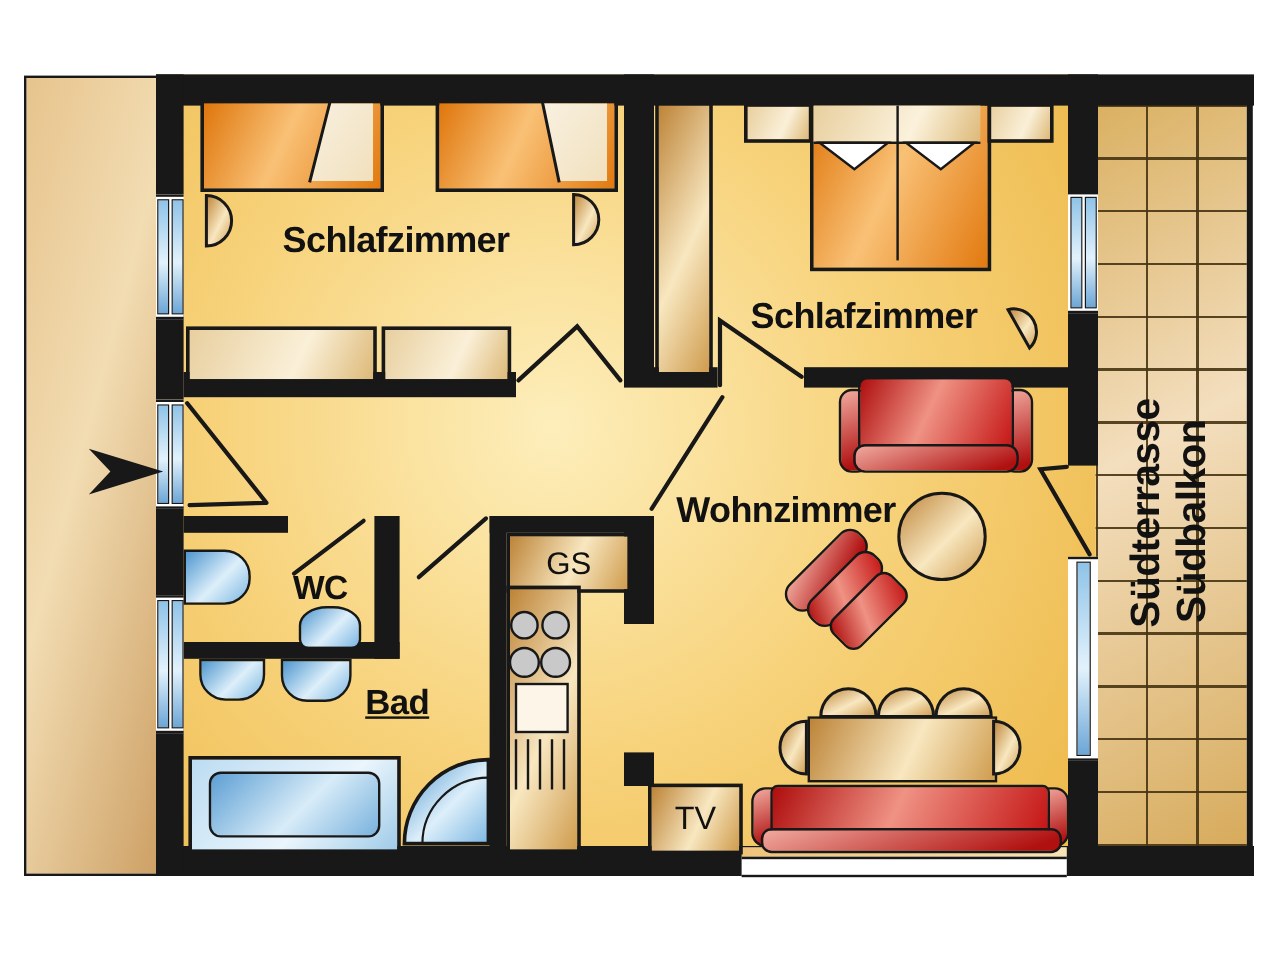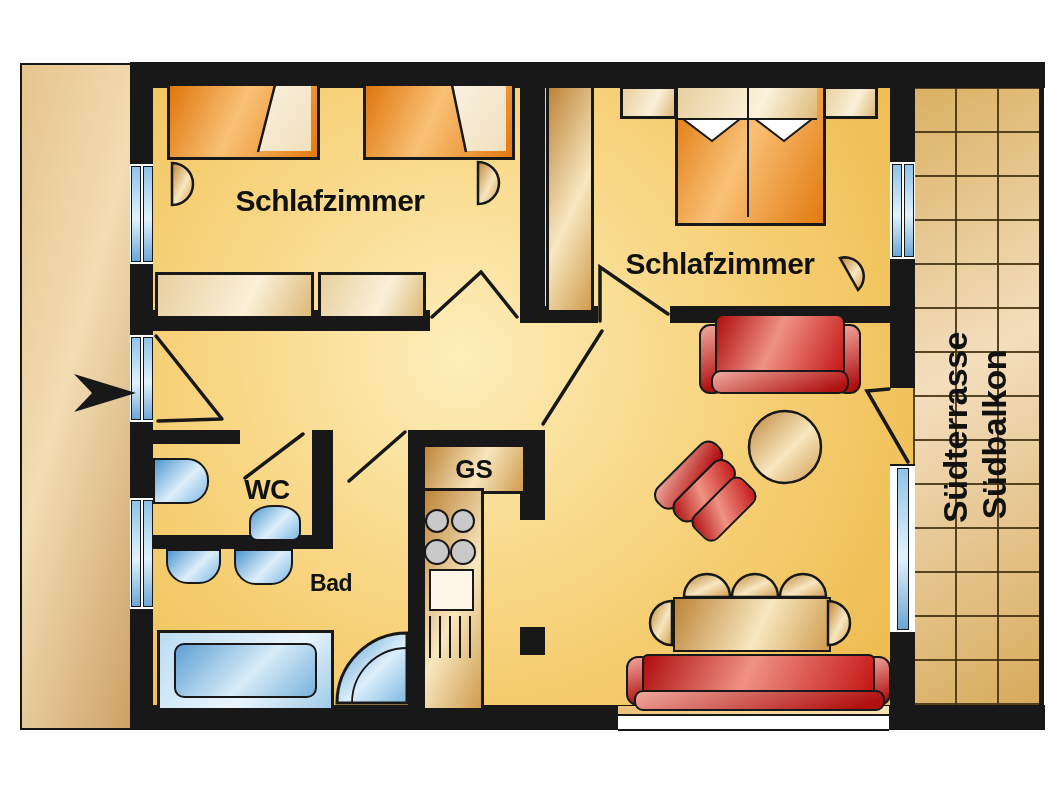--- a/index.html
+++ b/index.html
@@ -30,21 +30,21 @@
   .winbox{background:#fff;border-top:2px solid #181818;border-bottom:2px solid #181818;}
   .pane{position:absolute;top:2px;bottom:2px;width:8px;
         background:linear-gradient(180deg,#8fc3e8,#e2f2fc 55%,#6ca6d6);
         border:1.5px solid #181818;}
   
   .lbl{position:absolute;color:#111;font-weight:bold;text-align:center;white-space:nowrap;
        letter-spacing:-0.5px;}
   .rot{transform:rotate(-90deg);transform-origin:center center;}
   svg{position:absolute;left:0;top:0;}
   .boxlbl{display:flex;align-items:center;justify-content:center;width:100%;height:100%;
-          color:#111;font-weight:bold;}
+          color:#111;font-weight:normal;}
 </style>
 </head>
 <body>
 
 <div class="stage">
 
   <div class="abs outside" style="left:20px;top:63px;width:110px;height:663px;"></div>
   <div class="abs floor" style="left:130px;top:62px;width:785px;height:668px;"></div>
   <div class="abs terrace" style="left:913px;top:85px;width:126px;height:620px;"></div>
 
@@ -127,20 +127,23 @@
 
   <div class="abs tan" style="left:673px;top:597px;width:154px;height:51px;border-width:2.5px;"></div>
 
   <div class="abs" style="left:626px;top:654px;width:263px;height:54px;">
     <div class="abs redarm" style="left:0;top:2px;width:24px;height:46px;border:2px solid #181818;border-radius:12px;"></div>
     <div class="abs redarm" style="left:237px;top:2px;width:24px;height:46px;border:2px solid #181818;border-radius:12px;"></div>
     <div class="abs redbody" style="left:16px;top:0;width:229px;height:40px;border:2px solid #181818;border-radius:6px;"></div>
     <div class="abs redarm" style="left:8px;top:36px;width:247px;height:17px;border:2px solid #181818;border-radius:9px;"></div>
   </div>
 
+  <div class="abs tan" style="left:540px;top:653px;width:73px;height:53px;">
+    <div class="boxlbl" style="font-size:27px;">TV</div>
+  </div>
 
   <div class="abs tan" style="left:422px;top:444px;width:98px;height:44px;">
     <div class="boxlbl" style="font-size:26px;">GS</div>
   </div>
   <div class="abs tan" style="left:422px;top:488px;width:56px;height:217px;"></div>
   <div class="abs" style="left:429px;top:569px;width:41px;height:38px;background:#fdf6e8;border:2.5px solid #181818;"></div>
 
   <div class="abs blue" style="left:153px;top:458px;width:52px;height:42px;border-radius:0 22px 22px 0;"></div>
   <div class="abs blue" style="left:249px;top:505px;width:48px;height:32px;border-radius:45% 45% 8px 8px;"></div>
   <div class="abs blue" style="left:166px;top:549px;width:51px;height:31px;border-radius:0 0 22px 22px;"></div>
@@ -208,18 +211,19 @@
         <circle cx="463" cy="521" r="11"></circle>
       <circle cx="437" cy="552" r="12"></circle>
         <circle cx="463" cy="552" r="12"></circle>
     </g>
 
     <path d="M430,616 V658 M440,616 V658 M450,616 V658 M460,616 V658 M470,616 V658" stroke="#181818" stroke-width="2"></path>
   </svg>
 
   <div class="lbl" style="left:205px;top:184px;width:250px;font-size:30px;">Schlafzimmer</div>
   <div class="lbl" style="left:595px;top:247px;width:250px;font-size:30px;">Schlafzimmer</div>
+  <div class="lbl" style="left:530px;top:409px;width:250px;font-size:30px;">Wohnzimmer</div>
   <div class="lbl" style="left:227px;top:474px;width:80px;font-size:28px;">WC</div>
-  <div class="lbl" style="left:281px;top:570px;width:100px;font-size:23px;">Bad</div>
+  <div class="lbl" style="left:281px;top:570px;width:100px;font-size:29px;text-decoration:underline;">Bad</div>
   <div class="lbl rot" style="left:845px;top:408px;width:220px;font-size:34px;">Südterrasse</div>
   <div class="lbl rot" style="left:884px;top:415px;width:220px;font-size:34px;">Südbalkon</div>
 
 </div>
 
 </body></html>

